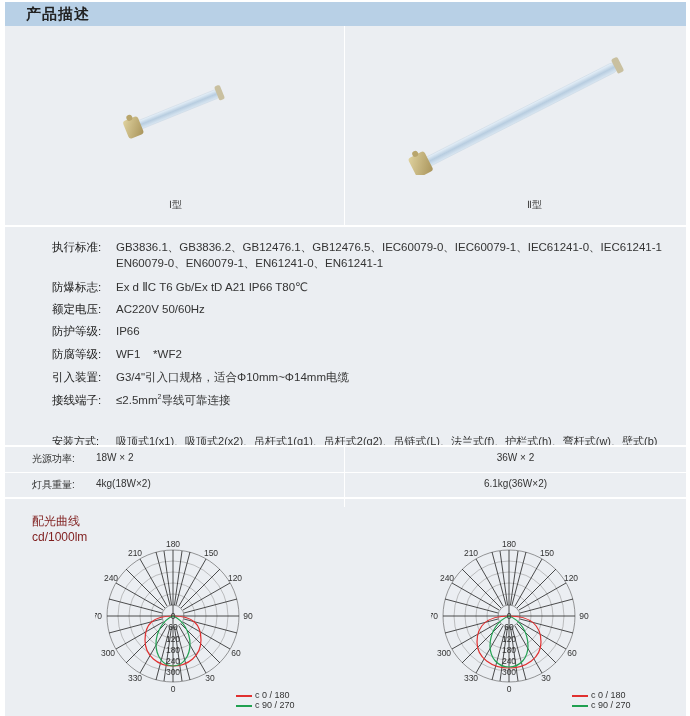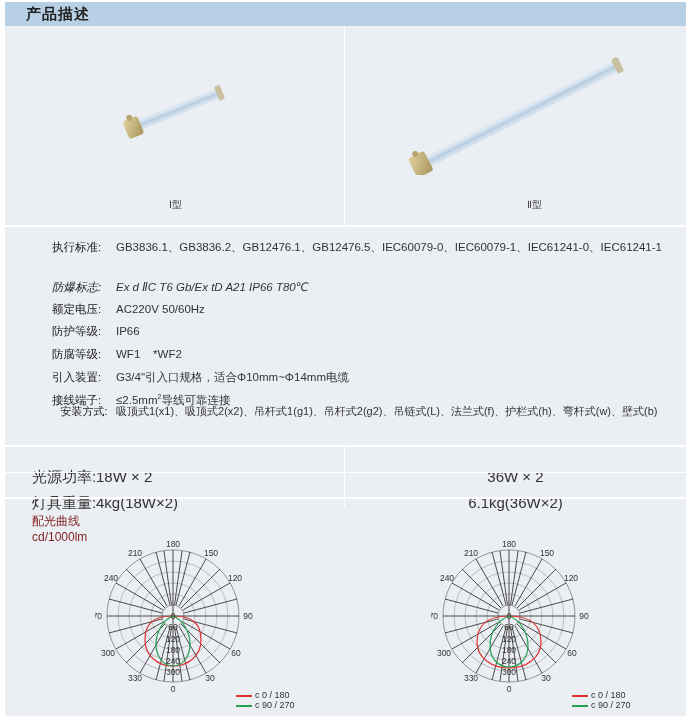--- a/index.html
+++ b/index.html
@@ -8,21 +8,21 @@
   .header { position:absolute; left:5px; top:2px; width:681px; height:24px; background:#b8d0e6; }
   .header-title { position:absolute; left:21px; top:3px; font-size:15px; font-weight:bold; color:#222; letter-spacing:1px; }
   .vsep { position:absolute; width:1px; background:#ffffff; }
   .hsep { position:absolute; height:2px; background:#ffffff; left:5px; width:681px; }
   .photo { position:absolute; }
   .caption { position:absolute; font-size:10px; color:#444; font-family:"Liberation Serif",serif; }
   .spec { position:absolute; left:32px; font-size:11.5px; color:#333;margin-left:20px; }
   .spec .lbl { display:inline-block; width:64px; color:#222; }
   .spec .val { display:inline-block; }
   .spec .val2 { position:absolute; left:64px; top:16px; white-space:nowrap; }
-  .row2 { position:absolute; font-size:15px;margin-top:16px; }
+  .row2 { position:absolute; font-size:10px; }
   .polar-title { position:absolute; left:32px; top:513px; font-size:12px; color:#7f1d1d; line-height:16px; }
   .legend { position:absolute; font-size:9px; color:#333; }
   .legend .ln { display:inline-block; width:16px; height:2px; vertical-align:middle; margin-right:3px; }
   sup { font-size:7px; }
 </style>
 </head>
 <body>
 
 <div class="panel"></div>
 <div class="header">
@@ -58,40 +58,41 @@
     <rect x="14" y="55" width="214" height="10" rx="5" fill="url(#tube1)" stroke="#c8d6e2" stroke-width="0.5"></rect>
     <rect x="226" y="52" width="7" height="16" rx="2" fill="#c9c0a0"></rect>
     <rect x="0" y="48" width="18" height="22" rx="3" fill="url(#brass)"></rect>
     <circle cx="9" cy="47" r="3" fill="#b8a56c"></circle>
   </g>
 </svg>
 <span class="caption" style="left:527px; top:198px;">Ⅱ型</span>
 
 <div class="spec" style="top:240px;">
   <span class="lbl">执行标准:</span><span class="val">GB3836.1、GB3836.2、GB12476.1、GB12476.5、IEC60079-0、IEC60079-1、IEC61241-0、IEC61241-1</span>
-</div>
-<div class="spec" style="top:280px;font-style:italic;">
+  <span class="val2">EN60079-0、EN60079-1、EN61241-0、EN61241-1</span>
+</div>
+<div class="spec" style="top:280px;">
   <span class="lbl">防爆标志:</span><span class="val">Ex d  ⅡC T6 Gb/Ex tD A21 IP66 T80℃</span>
 </div>
 <div class="spec" style="top:302px;">
   <span class="lbl">额定电压:</span><span class="val">AC220V  50/60Hz</span>
 </div>
 <div class="spec" style="top:324px;">
   <span class="lbl">防护等级:</span><span class="val">IP66</span>
 </div>
 <div class="spec" style="top:347px;">
   <span class="lbl">防腐等级:</span><span class="val" style="white-space:pre;text-align:right;">WF1    *WF2</span>
 </div>
 <div class="spec" style="top:370px;">
   <span class="lbl">引入装置:</span><span class="val">G3/4"引入口规格，适合Φ10mm~Φ14mm电缆</span>
 </div>
 <div class="spec" style="top:393px;">
   <span class="lbl">接线端子:</span><span class="val"><span>≤2.5mm</span><sup>2</sup><span>导线可靠连接</span></span>
 </div>
-<div class="spec" style="top:404px; font-size:11px;text-align:center;">
+<div class="spec" style="top:434px; font-size:11px;">
   <span class="lbl">安装方式:</span><span class="val">吸顶式1(x1)、吸顶式2(x2)、吊杆式1(g1)、吊杆式2(g2)、吊链式(L)、法兰式(f)、护栏式(h)、弯杆式(w)、壁式(b)</span>
 </div>
 
 <div class="hsep" style="top:445px;"></div>
 <div class="vsep" style="left:344px; top:447px; height:60px;"></div>
 <div class="row2" style="left:32px; top:452px;">光源功率:</div>
 <div class="row2" style="left:96px; top:452px;">18W × 2</div>
 <div class="row2" style="left:345px; width:341px; text-align:center; top:452px;">36W × 2</div>
 <div class="hsep" style="top:472px; height:1px;"></div>
 <div class="row2" style="left:32px; top:478px;">灯具重量:</div>

